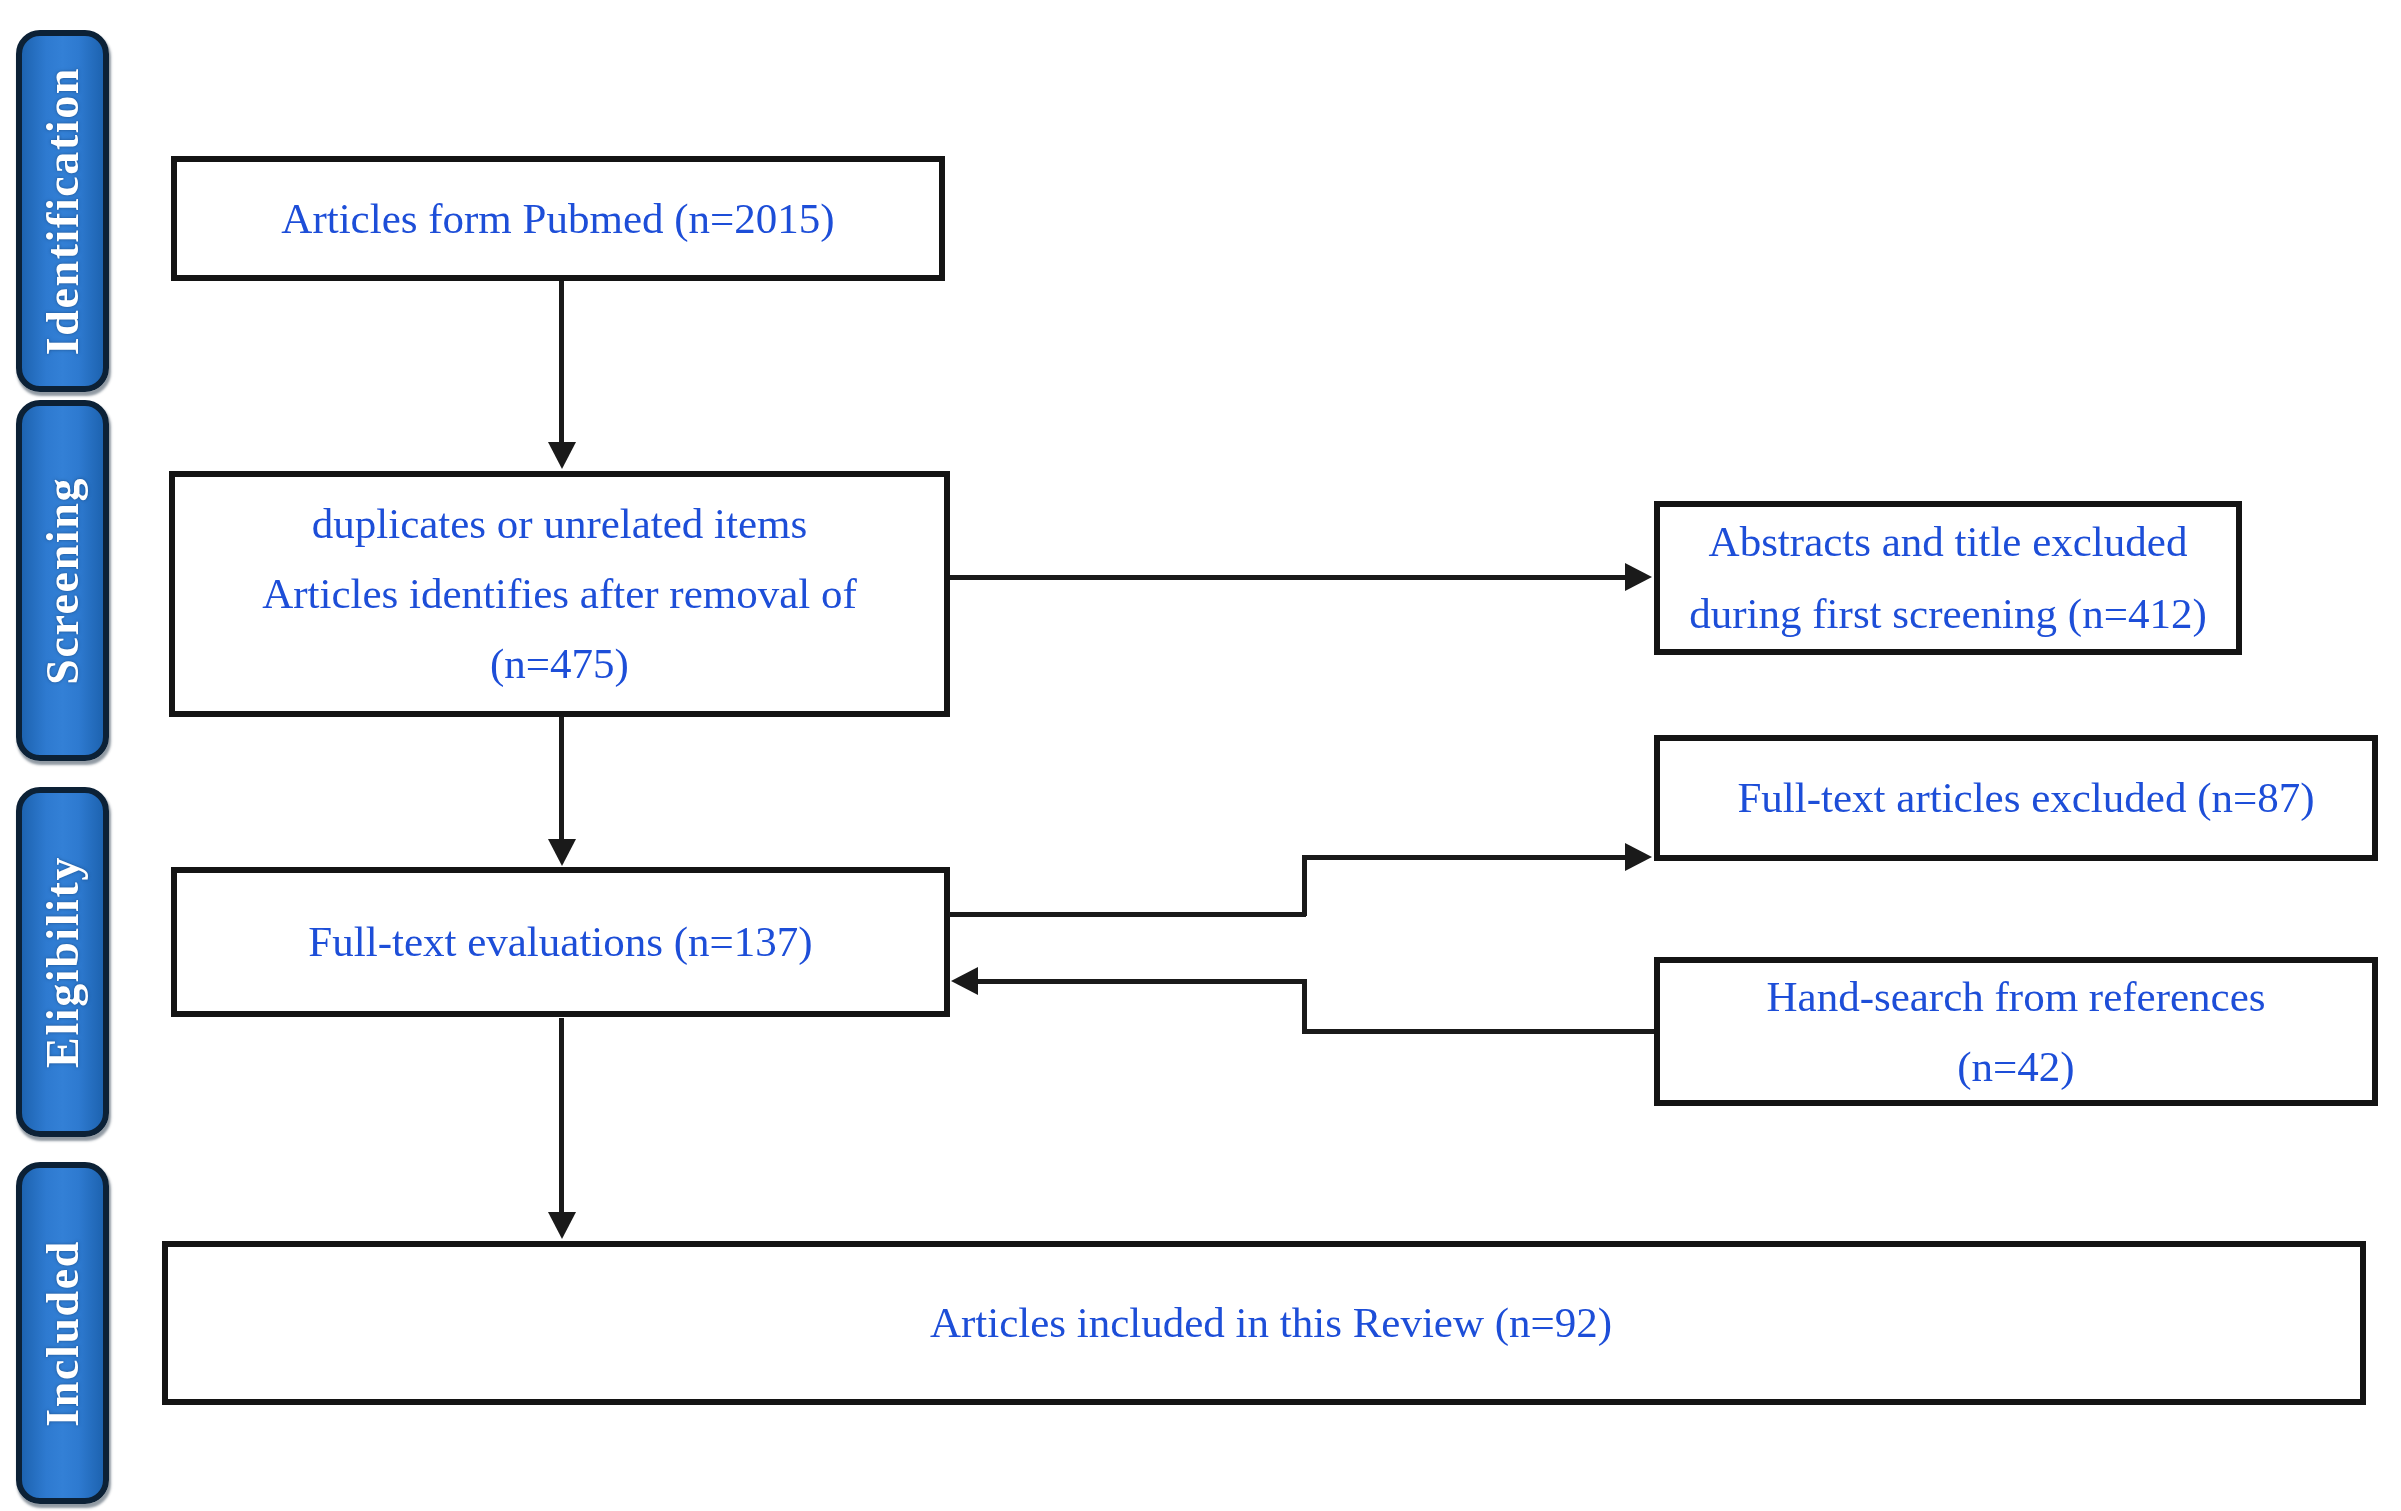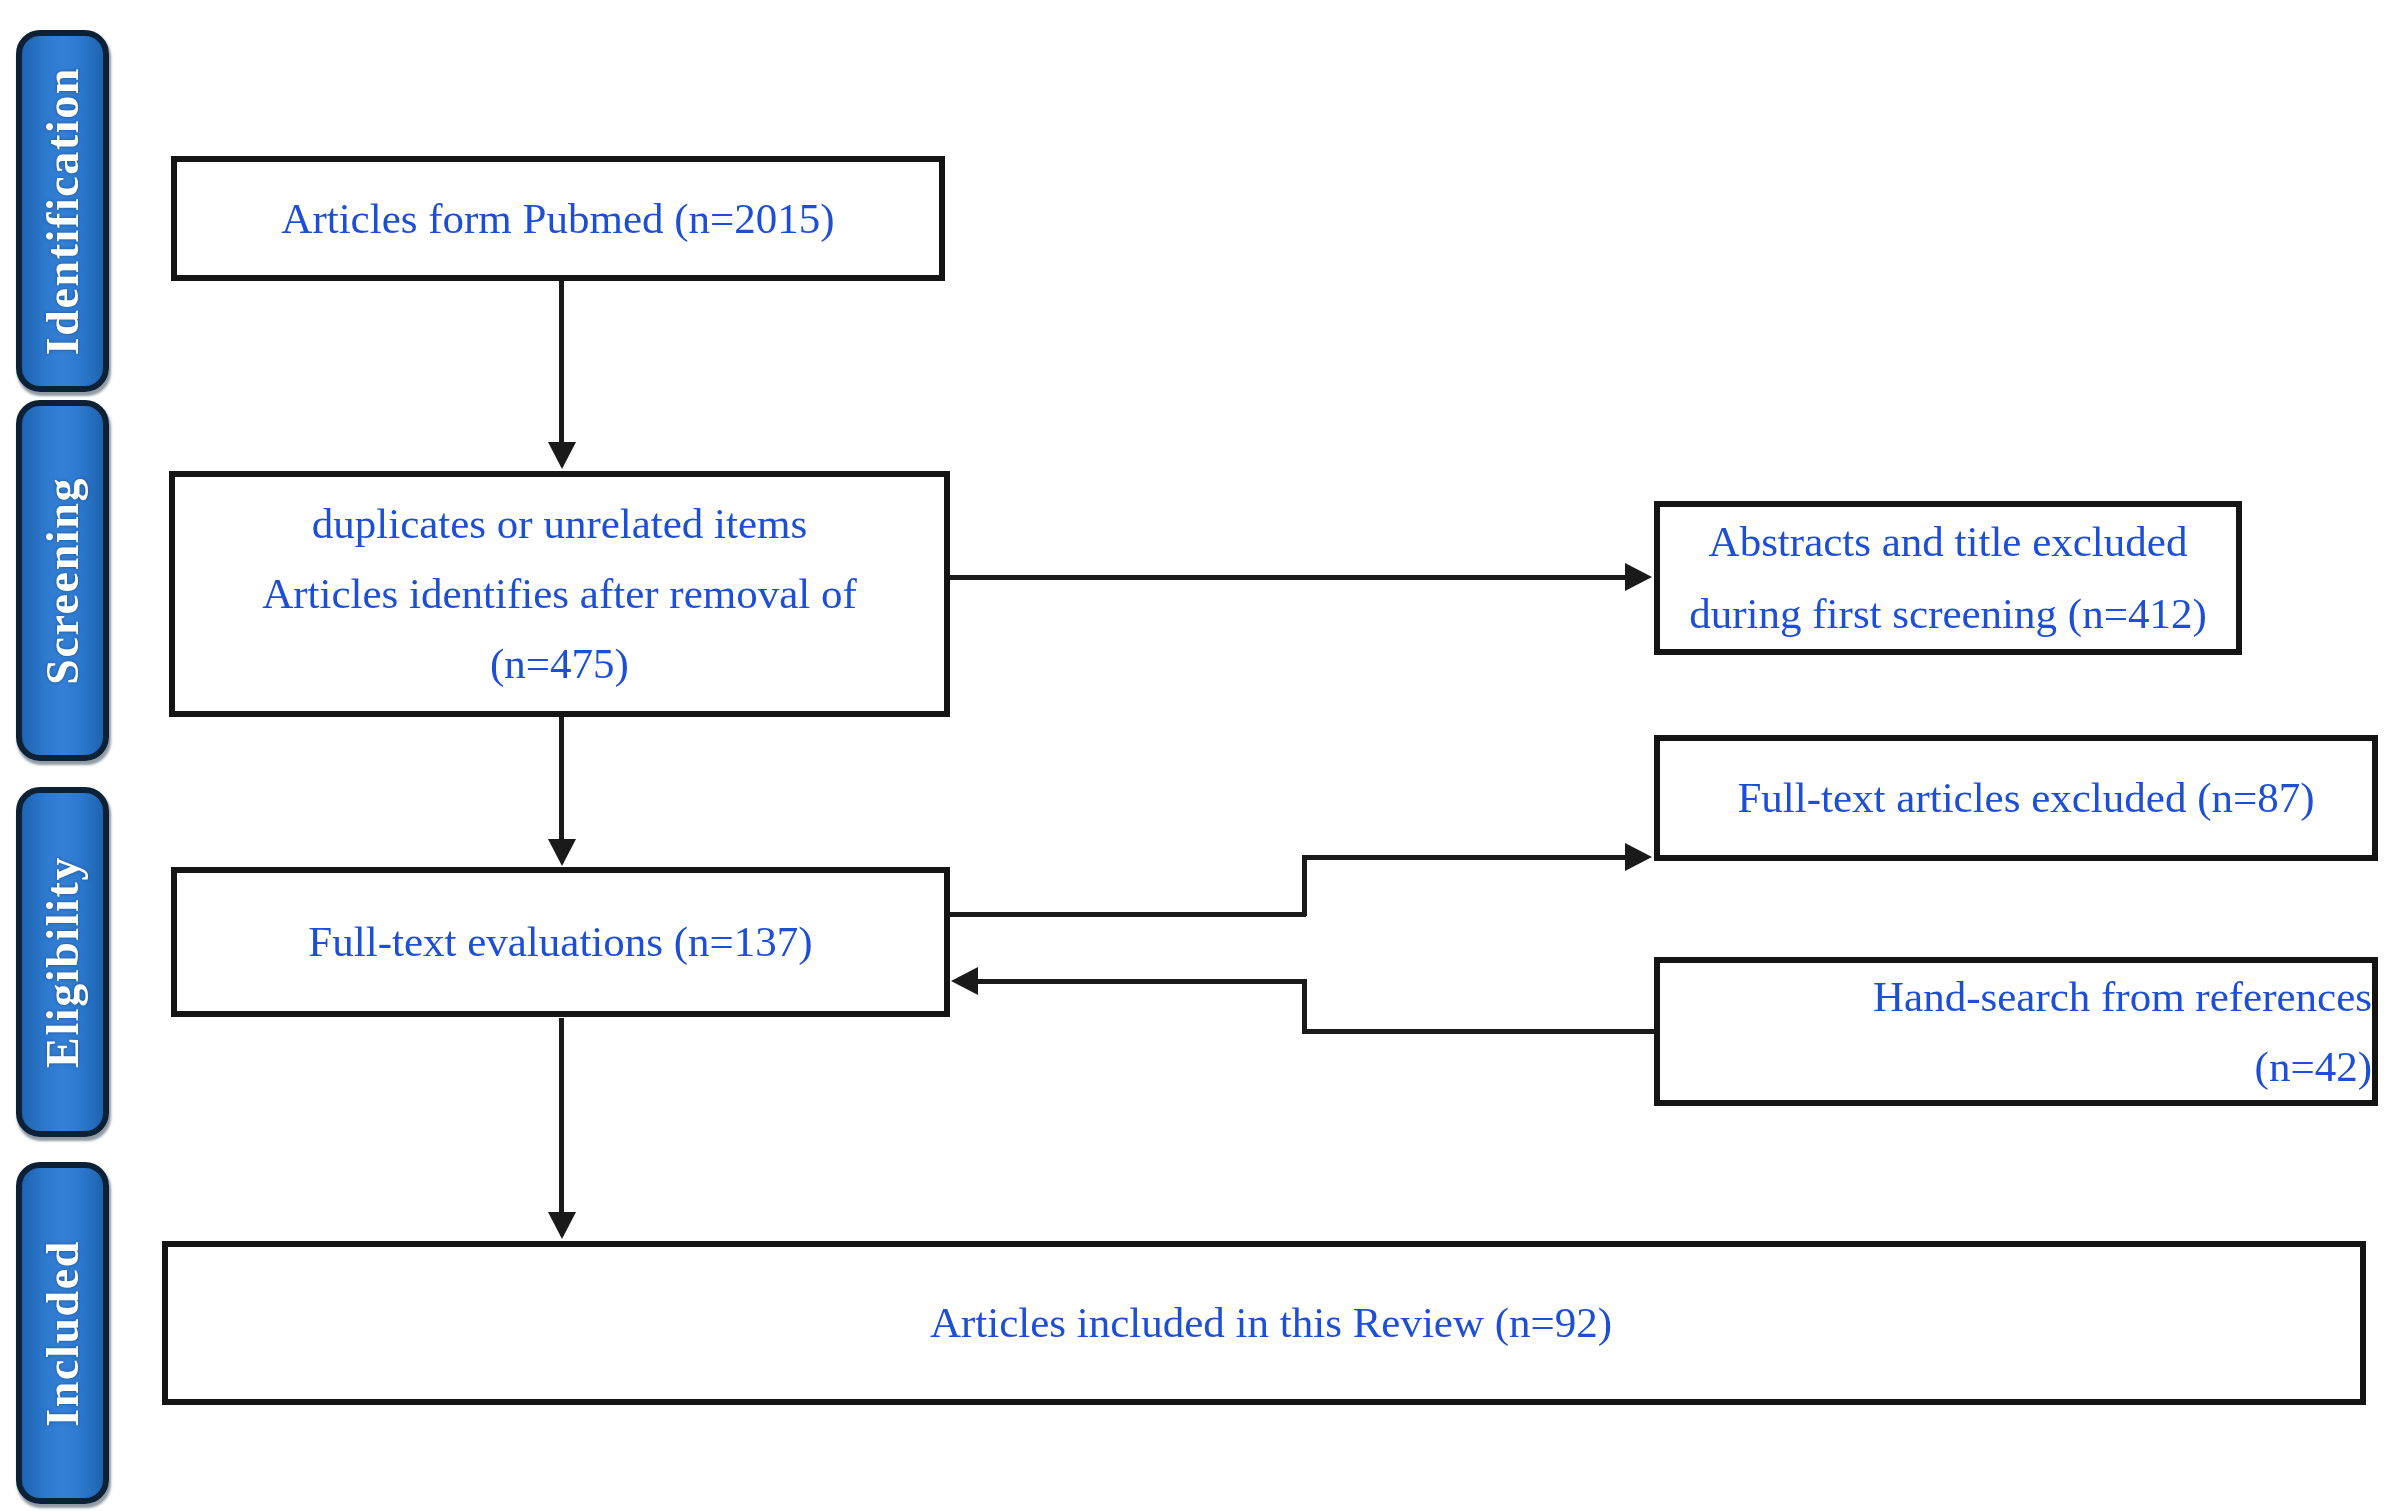--- a/index.html
+++ b/index.html
@@ -111,21 +111,21 @@
 
   <div class="fbox" style="left:1654px; top:501px; width:588px; height:154px;justify-content:space-between;">
     <span>Abstracts and title excluded</span>
     <span>during first screening (n=412)</span>
   </div>
 
   <div class="fbox" style="left:1654px; top:735px; width:724px; height:126px;padding-left:20px;">
     <span>Full-text articles excluded (n=87)</span>
   </div>
 
-  <div class="fbox" style="left:1654px; top:957px; width:724px; height:149px;align-items:flex-end;">
+  <div class="fbox" style="left:1654px; top:957px; width:724px; height:149px;">
     <span>Hand-search from references</span>
     <span>(n=42)</span>
   </div>
 
   <div class="seg" style="left:559px; top:281px; width:4.7px; height:161px;"></div>
   <div class="ah down" style="left:548px; top:442px;"></div>
 
   <div class="seg" style="left:559px; top:717px; width:4.7px; height:122px;"></div>
   <div class="ah down" style="left:548px; top:839px;"></div>
 

